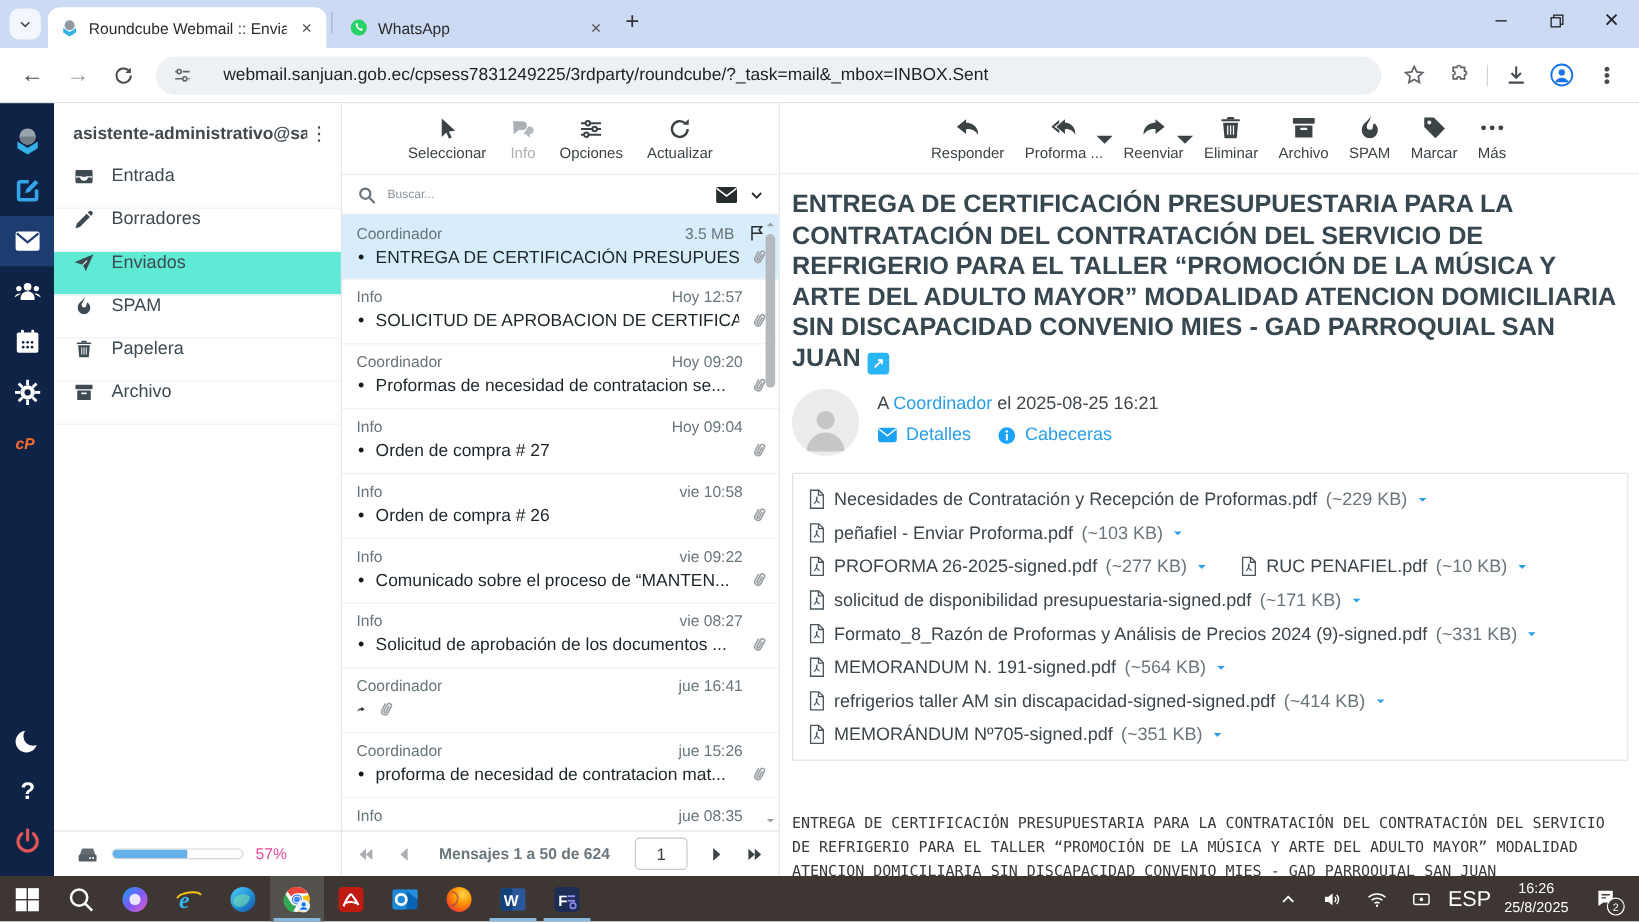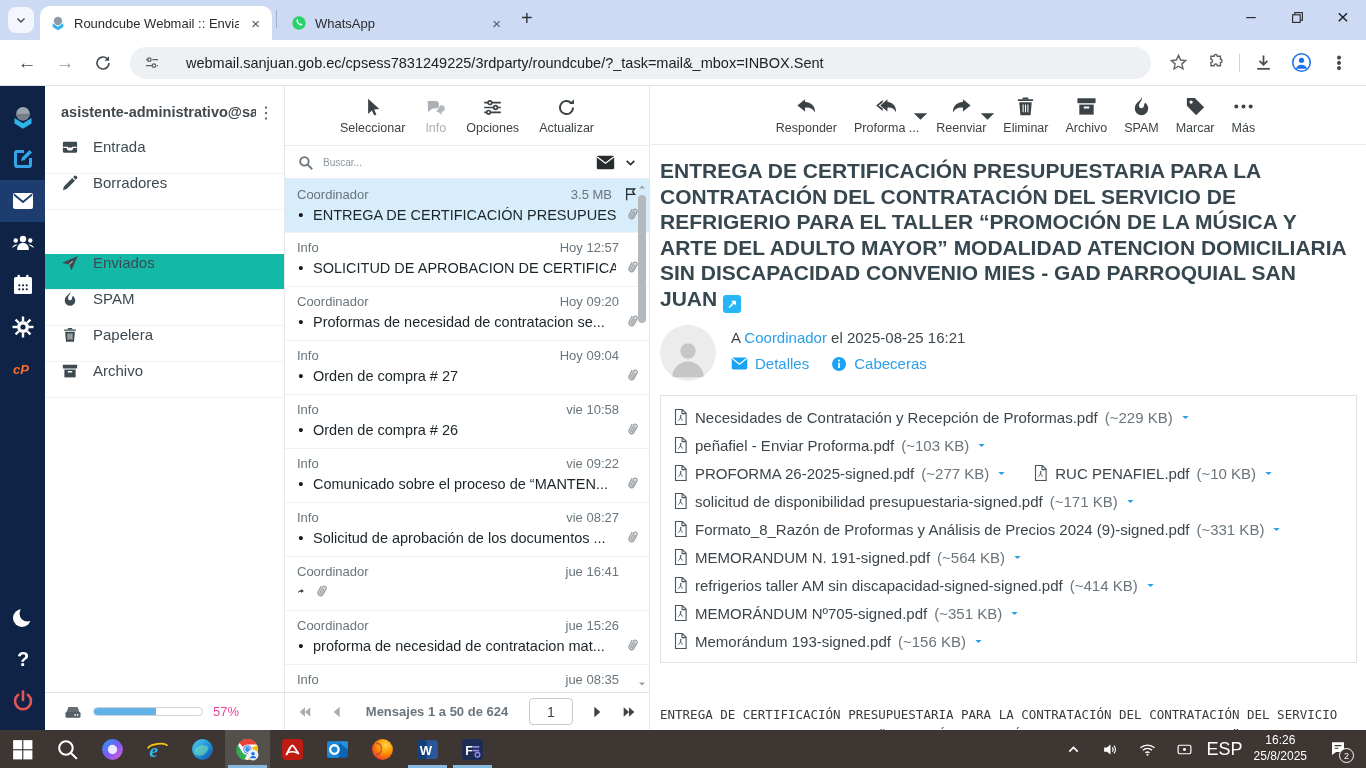--- a/index.html
+++ b/index.html
@@ -42,21 +42,21 @@
   .c-cpanel { color:#ff6c2c; font-weight:bold; font-style:italic; font-size:13px; }
   .c-logout { color:#e25656; }
 
   
   .folders { width:240px; background:#fff; border-right:1px solid #e4e7ea; display:flex; flex-direction:column; }
   .account-row { height:52px; display:flex; align-items:center; padding:0 8px 0 16px; }
   .account-name { flex:1; font-size:14.5px; font-weight:bold; color:#42494e; white-space:nowrap; overflow:hidden; }
   .kebab { color:#42494e; font-size:16px; letter-spacing:0; width:20px; text-align:center; }
   .folder-row { height:36px; display:flex; gap:14px; padding:0 16px; border-bottom:1px solid #f0f2f4; color:#3d4a52; font-size:15px; }
   .folder-row .ic { width:18px; height:18px; color:#3d4a52; }
-  .folder-row.active { background:#14b8a6;margin-top:44px; }
+  .folder-row.active { background:#5eead4; }
   .quota-row { height:38px; border-top:1px solid #dfe3e6; display:flex; align-items:center; gap:10px; padding:0 18px; }
   .quota-row .ic { width:20px; height:20px; color:#555e64; }
   .quota-track { width:110px; height:9px; border:1px solid #d0d4d8; border-radius:5px; overflow:hidden; background:#fff; }
   .quota-fill { height:100%; width:57%; background:#62b2e8; }
   .quota-label { font-size:13px; color:#ec4899; }
 
   
   .listcol { width:365px; border-right:1px solid #e4e7ea; display:flex; flex-direction:column; position:relative; }
   .list-toolbar { height:59px; display:flex; align-items:center; justify-content:center; gap:20px; }
   .tbtn { display:flex; flex-direction:column; align-items:center; gap:3px; color:#3c4347; position:relative; }
@@ -955,36 +955,20 @@
               </svg>
             </span>
             <span class="att-name">MEMORÁNDUM Nº705-signed.pdf</span>
             <span class="att-size">(~351 KB)</span>
             <span class="ic att-caret">
               <svg viewBox="0 0 24 24" fill="currentColor">
                 <path d="M5 8.5l7 7 7-7z"></path>
               </svg>
             </span>
           </span>
-          <span class="att-item">
-            <span class="ic pdf">
-              <svg viewBox="0 0 24 28" fill="none" stroke="currentColor" stroke-width="1.8">
-                <path d="M4 2h11l6 6v18H4z"></path>
-                <path d="M14.5 2.5V8.5h6"></path>
-                <path d="M8.5 20c2-1 5-6.5 4-9-2 1.5-.5 6.5 3.5 8.5" stroke-width="1.5"></path>
-              </svg>
-            </span>
-            <span class="att-name">Memorándum 193-signed.pdf</span>
-            <span class="att-size">(~156 KB)</span>
-            <span class="ic att-caret">
-              <svg viewBox="0 0 24 24" fill="currentColor">
-                <path d="M5 8.5l7 7 7-7z"></path>
-              </svg>
-            </span>
-          </span>
         </div>
       <div class="body-text">ENTREGA DE CERTIFICACIÓN PRESUPUESTARIA PARA LA CONTRATACIÓN DEL CONTRATACIÓN DEL SERVICIO DE REFRIGERIO PARA EL TALLER “PROMOCIÓN DE LA MÚSICA Y ARTE DEL ADULTO MAYOR” MODALIDAD ATENCION DOMICILIARIA SIN DISCAPACIDAD CONVENIO MIES - GAD PARROQUIAL SAN JUAN</div>
     </div>
   </div>
 </div>
 
 <div class="taskbar">
   <div id="taskbar-apps" style="display:flex">
       <div class="tb-app">
         <span class="ic ">

